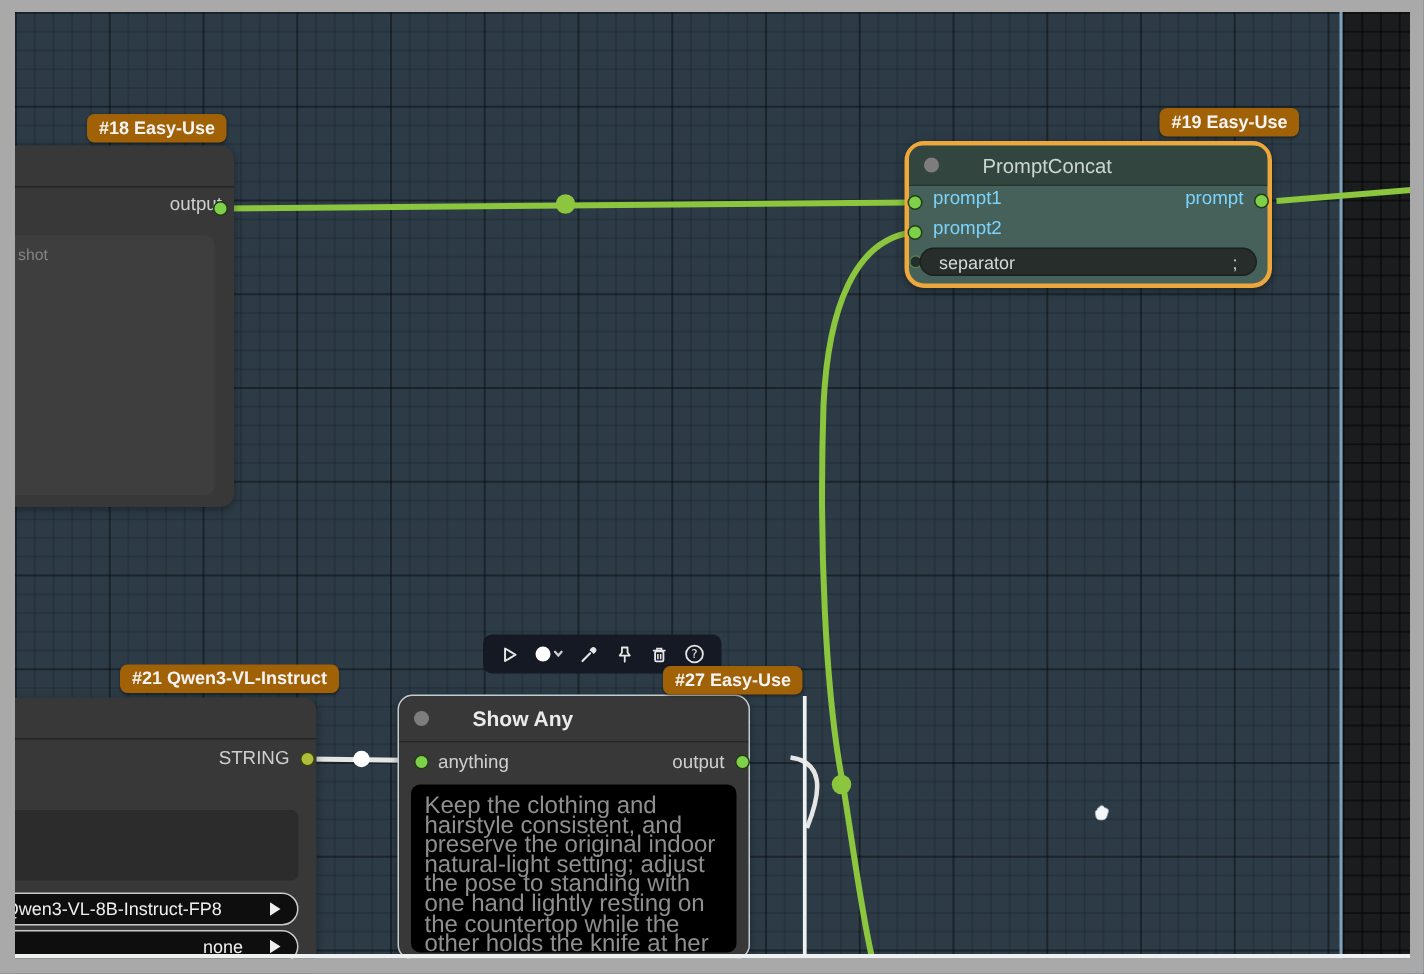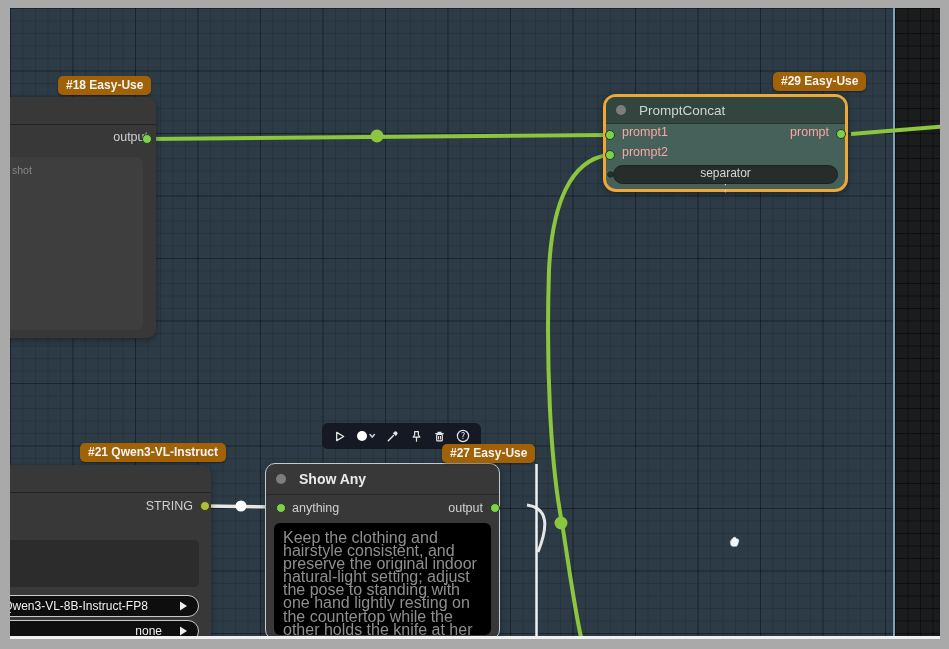--- a/index.html
+++ b/index.html
@@ -23,44 +23,44 @@
   .frame{position:absolute;background:#a9a9a9;z-index:10;}
   .frame.t{left:0;top:0;width:949px;height:8px;}
   .frame.b{left:0;top:639px;width:949px;height:10px;}
   .frame.l{left:0;top:0;width:10px;height:649px;}
   .frame.r{left:940px;top:0;width:9px;height:649px;}
 
   svg.wires{position:absolute;left:0;top:0;width:949px;height:649px;z-index:1;pointer-events:none;}
 
   
   .node{position:absolute;z-index:2;border-radius:9px;background:#383838;box-shadow:0 2px 6px rgba(0,0,0,.35);}
-  .node-header{position:relative;height:27px;border-bottom:1px solid rgba(0,0,0,.35);display:flex;align-items:center;}
+  .node-header{position:relative;height:27px;border-bottom:1px solid rgba(0,0,0,.35);display:flex;align-items:center;gap:16px;}
   .collapse-dot{width:10px;height:10px;border-radius:50%;background:#7d7d7d;margin-left:10px;flex:0 0 auto;}
   .node-title{margin-left:13px;font-size:13.5px;color:#d6d6d6;white-space:nowrap;}
   .badge{position:absolute;z-index:4;background:#a16207;color:#f4f4f4;font-size:12px;font-weight:bold;
     padding:2px 8px 3px;border-radius:5px;white-space:nowrap;box-shadow:0 1px 2px rgba(0,0,0,.4);}
   .port-label{font-size:12.5px;color:#cfcfcf;white-space:nowrap;}
   .dot{position:absolute;width:10px;height:10px;border-radius:50%;background:#7ed04b;border:1.5px solid #233c18;box-sizing:border-box;}
   .dot.yellowgreen{background:#aebd3c;border-color:#3c420f;}
   .dot.empty{width:9px;height:9px;background:#22302b;border:1.5px solid #5d7a52;}
 
   
   .n18{left:-60px;top:97px;width:216px;height:241px;}
   .n18 .out-row{position:absolute;right:8px;top:30px;}
   .n18 .textwidget{position:absolute;left:8px;right:13px;top:60px;bottom:8px;background:#3e3e3e;border-radius:6px;
     color:#858585;font-size:10.5px;padding:7px 8px;box-sizing:border-box;}
 
   
   .n29{left:603px;top:94px;width:245px;height:98px;background:#456159;border:3px solid #eda73b;border-radius:13px;box-sizing:border-box;}
   .n29 .node-header{height:26px;background:#32463f;border-radius:9px 9px 0 0;border-bottom:1px solid rgba(0,0,0,.25);}
   .n29 .node-title{color:#ccd6d1;}
-  .n29 .port-label{color:#fca5a5;}
+  .n29 .port-label{color:#7dd3fc;}
   .n29 .widget-pill{position:absolute;left:7px;right:7px;top:68px;height:19px;background:#272d2b;border:1px solid #1c211f;
     border-radius:10px;display:flex;align-items:center;justify-content:space-between;padding:0 12px;box-sizing:border-box;
-    color:#d3dad6;font-size:12px;flex-direction:column;}
+    color:#d3dad6;font-size:12px;}
 
   
   .n25{left:-56px;top:465px;width:267px;height:178px;}
   .n25 .out-row{position:absolute;right:18px;top:31px;}
   .n25 .darkwidget{position:absolute;left:8px;right:12px;top:75px;height:47px;background:#2c2c2c;border-radius:5px;}
   .n25 .pill{position:absolute;left:8px;right:12px;height:22px;background:#0e0e0e;border:1px solid #c9c9c9;border-radius:12px;
     color:#efefef;font-size:12px;display:flex;align-items:center;box-sizing:border-box;}
   .n25 .pill .arrow{position:absolute;right:9px;top:4px;}
   .n25 .pill1{top:130px;justify-content:center;}
   .n25 .pill2{top:155px;justify-content:flex-end;padding-right:36px;}
@@ -110,21 +110,21 @@
   <div class="badge" style="left:58px;top:76px;">#18 Easy-Use</div>
   <div class="node n18">
     <div class="node-header"></div>
     <div class="out-row">
       <span class="port-label">output</span>
     </div>
     <span class="dot" style="right:4px;top:37px;"></span>
     <div class="textwidget">d shot wide shot</div>
   </div>
 
-  <div class="badge" style="left:773px;top:72px;">#29 Easy-Use</div>
+  <div class="badge" style="left:773px;top:72px;">#19 Easy-Use</div>
   <div class="node n29">
     <div class="node-header">
       <span class="collapse-dot"></span>
       <span class="node-title">PromptConcat</span>
     </div>
     <span class="dot" style="left:-1px;top:33px;"></span>
     <span class="port-label" style="position:absolute;left:16px;top:28px;">prompt1</span>
     <span class="dot" style="left:-1px;top:53px;"></span>
     <span class="port-label" style="position:absolute;left:16px;top:48px;">prompt2</span>
     <span class="dot" style="right:-1px;top:32px;"></span>

